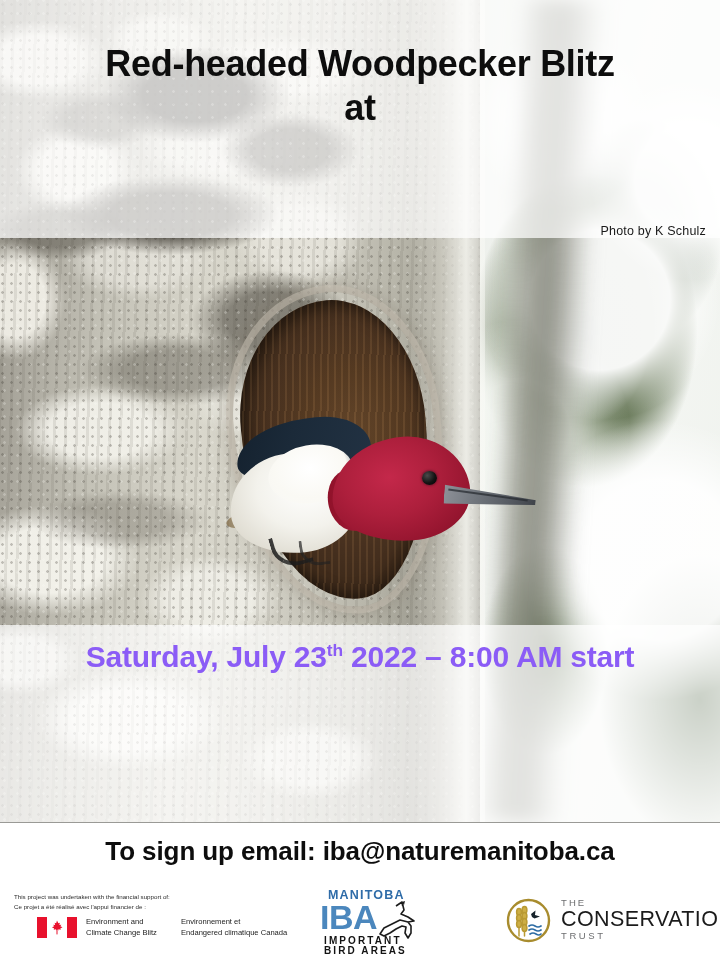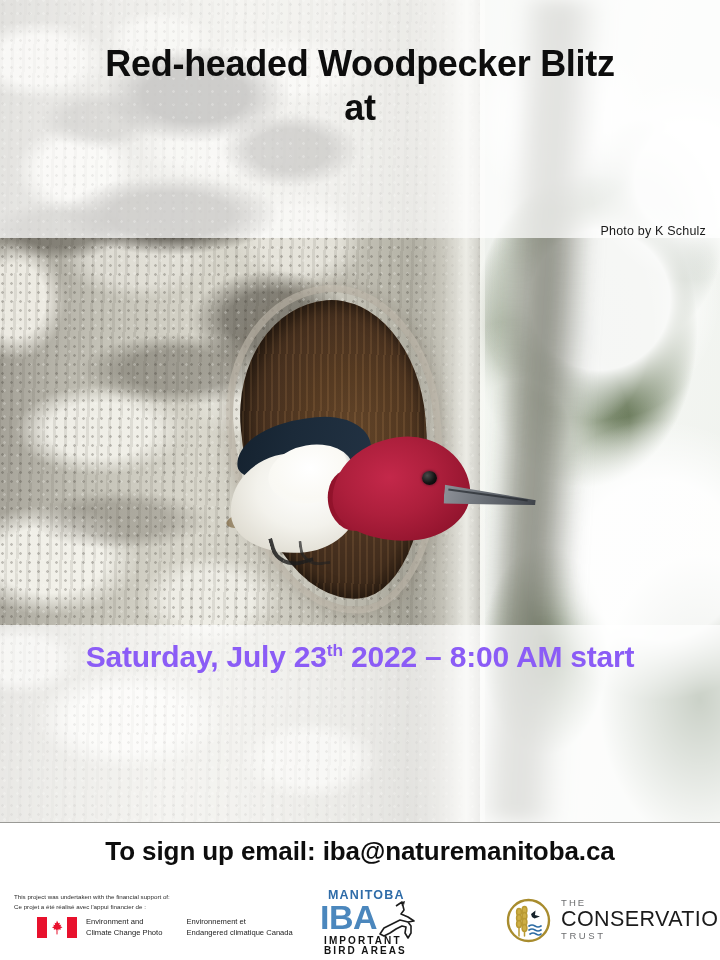--- a/index.html
+++ b/index.html
@@ -303,21 +303,21 @@
         <svg class="flag" viewBox="0 0 40 21">
           <rect x="0" y="0" width="10" height="21" fill="#e8112d"></rect>
           <rect x="10" y="0" width="20" height="21" fill="#ffffff"></rect>
           <rect x="30" y="0" width="10" height="21" fill="#e8112d"></rect>
           <path fill="#e8112d" d="M20 3.6l1.35 2.6 1.5-.42-.5 2.3 2.05-.35-1.1 1.6 2.2.95-2.2 1.1.55 1.3-2.4-.5-.25 1.5-.95-1.25-.95 1.25-.25-1.5-2.4.5.55-1.3-2.2-1.1 2.2-.95-1.1-1.6 2.05.35-.5-2.3 1.5.42z"></path>
           <rect x="19.5" y="13.2" width="1" height="4.2" fill="#e8112d"></rect>
         </svg>
         <div class="eccc-names">
           <div class="eccc-name">
             <span>Environment and</span><br>
-            <span>Climate Change Photo</span>
+            <span>Climate Change Blitz</span>
           </div>
           <div class="eccc-name">
             <span>Environnement et</span><br>
             <span>Endangered climatique Canada</span>
           </div>
         </div>
       </div>
     </div>
 
     <svg class="iba-logo" viewBox="0 0 118 70">

